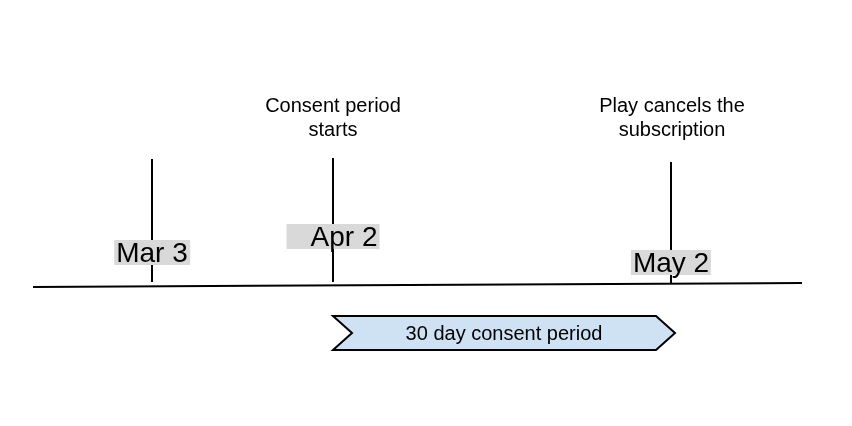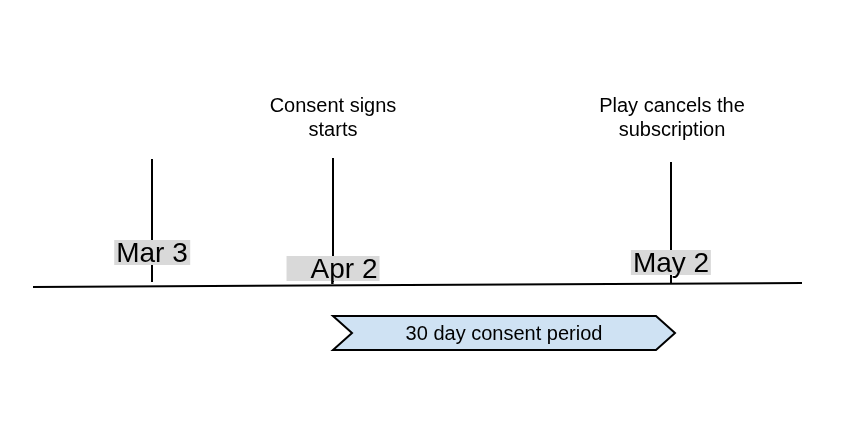--- a/index.html
+++ b/index.html
@@ -60,24 +60,24 @@
 
     <line x1="33" y1="287" x2="802" y2="283" stroke="var(--line, #000)" stroke-width="2"></line>
 
     <line x1="152" y1="159" x2="152" y2="282" stroke="var(--line, #000)" stroke-width="2"></line>
     <line x1="333" y1="158" x2="333" y2="282" stroke="var(--line, #000)" stroke-width="2"></line>
     <line x1="671" y1="162" x2="671" y2="283" stroke="var(--line, #000)" stroke-width="2"></line>
 
     <polygon points="333,316 656,316 675,333 656,350 333,350 352,333" fill="var(--banner_fill, #cfe2f3)" stroke="var(--banner_border, #000)" stroke-width="2" stroke-linejoin="miter"></polygon>
   </svg>
 
-  <div class="event-label" style="left:333px; bottom:285px;">Consent signs
+  <div class="event-label" style="left:333px; bottom:285px;">Consent period
 starts</div>
   <div class="event-label" style="left:672px; bottom:285px;">Play cancels the
 subscription</div>
 
   <div class="date-chip" style="left:152px; top:240px;">Mar 3</div>
-  <div class="date-chip" style="left:333px; top:256px;padding-left:24px;">Apr 2</div>
+  <div class="date-chip" style="left:333px; top:224px;padding-left:24px;">Apr 2</div>
   <div class="date-chip" style="left:671px; top:250px;text-align:center;">May 2</div>
 
   <div class="banner-label" style="left:504px; top:316px;">30 day consent period</div>
 
 </div>
 
 </body></html>

